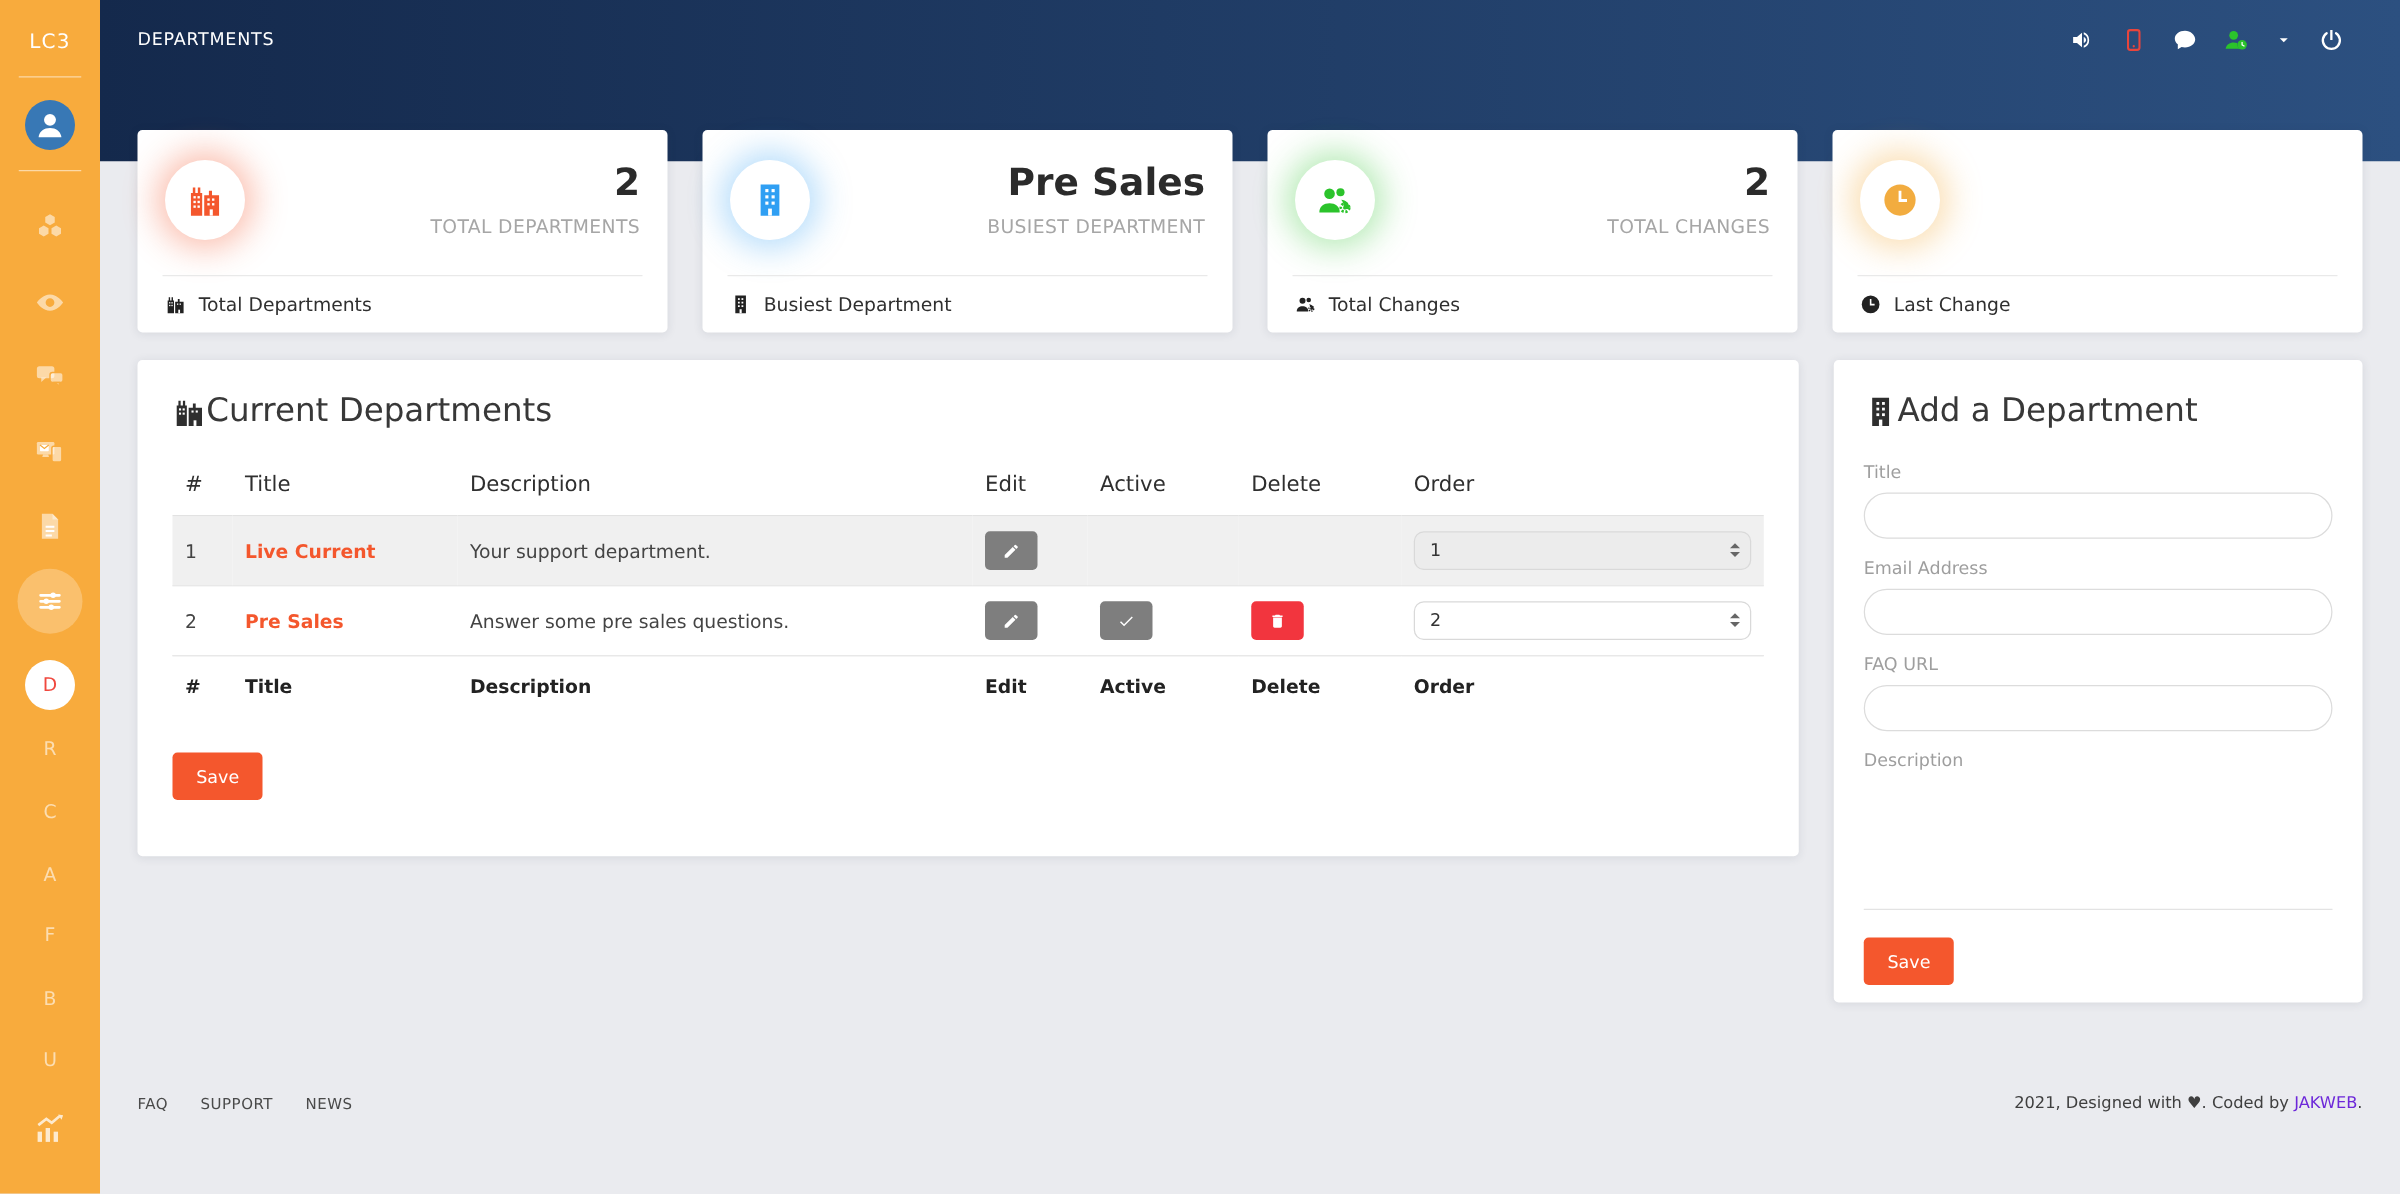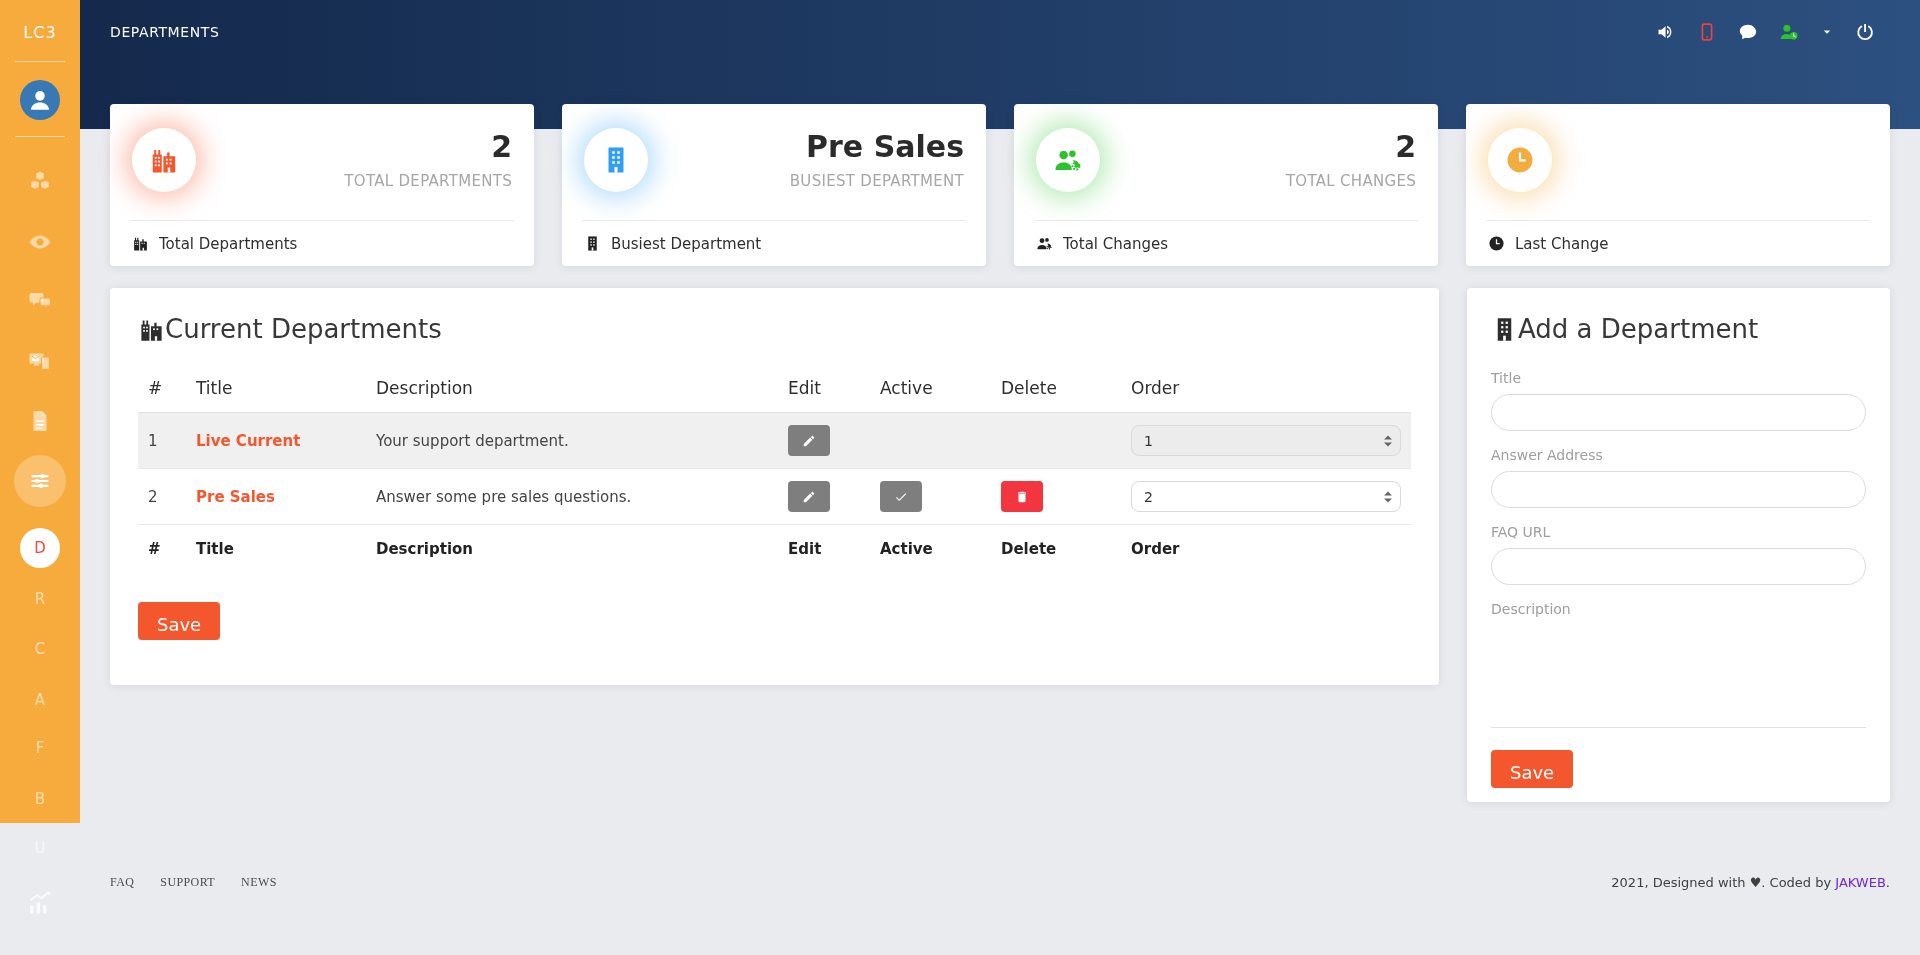--- a/index.html
+++ b/index.html
@@ -4,21 +4,21 @@
 <style>
   * { margin:0; padding:0; box-sizing:border-box; }
   html,body { width:1920px; height:955px; overflow:hidden; }
   body {
     font-family:"DejaVu Sans","Liberation Sans",sans-serif;
     background:#EAEBEF; color:#333;
   }
   .app { display:flex; width:1920px; height:955px; }
 
   
-  .sidebar { position:relative; flex:0 0 80px; height:823px; background:#F8AB3D; z-index:5; }
+  .sidebar { position:relative; flex:0 0 80px; height:955px; background:#F8AB3D; z-index:5; }
   .sb-abs { position:absolute; left:0; width:80px; display:flex; justify-content:center; align-items:center; }
   .sb-logo { top:18px; height:28px; color:#fff; font-size:16px; letter-spacing:1px; }
   .sb-div { left:15px; width:50px; height:1px; background:rgba(255,255,255,.55); position:absolute; }
   .sb-avatar { top:80px; }
   .avatar-circle { width:40px; height:40px; border-radius:50%; background:#3878B5; display:flex; align-items:center; justify-content:center; }
   .avatar-circle svg { width:26px; height:26px; }
   .sb-ico { color:rgba(255,255,255,.55); }
   .sb-ico svg { width:24px; height:24px; fill:currentColor; }
   .sb-active-wrap { top:455px; }
   .active-circle { width:52px; height:52px; border-radius:50%; background:rgba(255,255,255,.25); display:flex; align-items:center; justify-content:center; color:#fff; }
@@ -82,34 +82,34 @@
   .btn-gray { background:#7E7E7E; }
   .btn-red { background:#F2353E; }
 
   .order-wrap { position:relative; width:100%; max-width:296px; }
   .order-input { width:100%; height:31px; border:1px solid #D9D9D9; border-radius:8px; padding:0 26px 0 12px; font-size:14px; color:#333; background:#fff; font-family:inherit; }
   .order-input.muted { background:#ECECEC; }
   .stepper { position:absolute; right:9px; top:50%; transform:translateY(-50%); display:flex; flex-direction:column; gap:3px; cursor:pointer; }
   .step-up { width:0; height:0; border-left:4px solid transparent; border-right:4px solid transparent; border-bottom:4px solid #666; }
   .step-down { width:0; height:0; border-left:4px solid transparent; border-right:4px solid transparent; border-top:4px solid #666; }
 
-  .btn-save { margin-top:44px; background:#F4572D; color:#fff; border:none; border-radius:4px; height:38px; padding:12px 19px; font-size:18px; cursor:pointer; font-family:inherit; }
+  .btn-save { margin-top:44px; background:#F4572D; color:#fff; border:none; border-radius:4px; height:38px; padding:12px 19px; font-size:14px; cursor:pointer; font-family:inherit; }
 
   .panel-add { width:423px; height:514px; padding:26px 24px; }
   .form-label { font-size:14px; color:#9E9E9E; margin:16px 0 8px; }
   .form-label.first { margin-top:26px; }
   .form-input { width:100%; height:37px; border:1px solid #DCDCDC; border-radius:19px; padding:0 16px; font-size:14px; background:#fff; font-family:inherit; color:#333; }
   .form-textarea { width:100%; height:88px; border:none; resize:none; background:transparent; font-family:inherit; font-size:14px; color:#333; outline:none; }
   .add-sep { height:1px; background:#E3E3E3; margin-top:10px; }
   .btn-save.add { margin-top:22px; }
 
   
   .page-footer { display:flex; align-items:center; justify-content:space-between; margin-top:73px; }
   .footer-links { display:flex; gap:26px; }
-  .footer-link { font-size:12px; color:#4A4A4A; letter-spacing:.4px; cursor:pointer;font-family:Liberation Serif, serif; }
+  .footer-link { font-size:12px; color:#4A4A4A; letter-spacing:.4px; cursor:pointer; }
   .credit { font-size:13px; color:#3F3F3F; }
   .credit .jw { color:#6d28d9; cursor:pointer; }
 </style>
 </head>
 <body>
 
 <div class="app">
 
   <aside class="sidebar">
     <div class="sb-abs sb-logo">LC3</div>
@@ -516,21 +516,21 @@
                   <rect x="13" y="13" width="2" height="2"></rect>
                   <rect x="10.8" y="17.5" width="2.4" height="4.5"></rect>
                 </g>
               </svg>
             <span>Add a Department</span>
           </div>
 
           <div class="form-label first">Title</div>
           <input class="form-input" type="text" style="">
 
-          <div class="form-label">Answer Address</div>
+          <div class="form-label">Email Address</div>
           <input class="form-input" type="text" style="">
 
           <div class="form-label">FAQ URL</div>
           <input class="form-input" type="text" style="">
 
           <div class="form-label">Description</div>
           <textarea class="form-textarea" style=""></textarea>
 
           <div class="add-sep"></div>
           <button class="btn-save add">Save</button>

